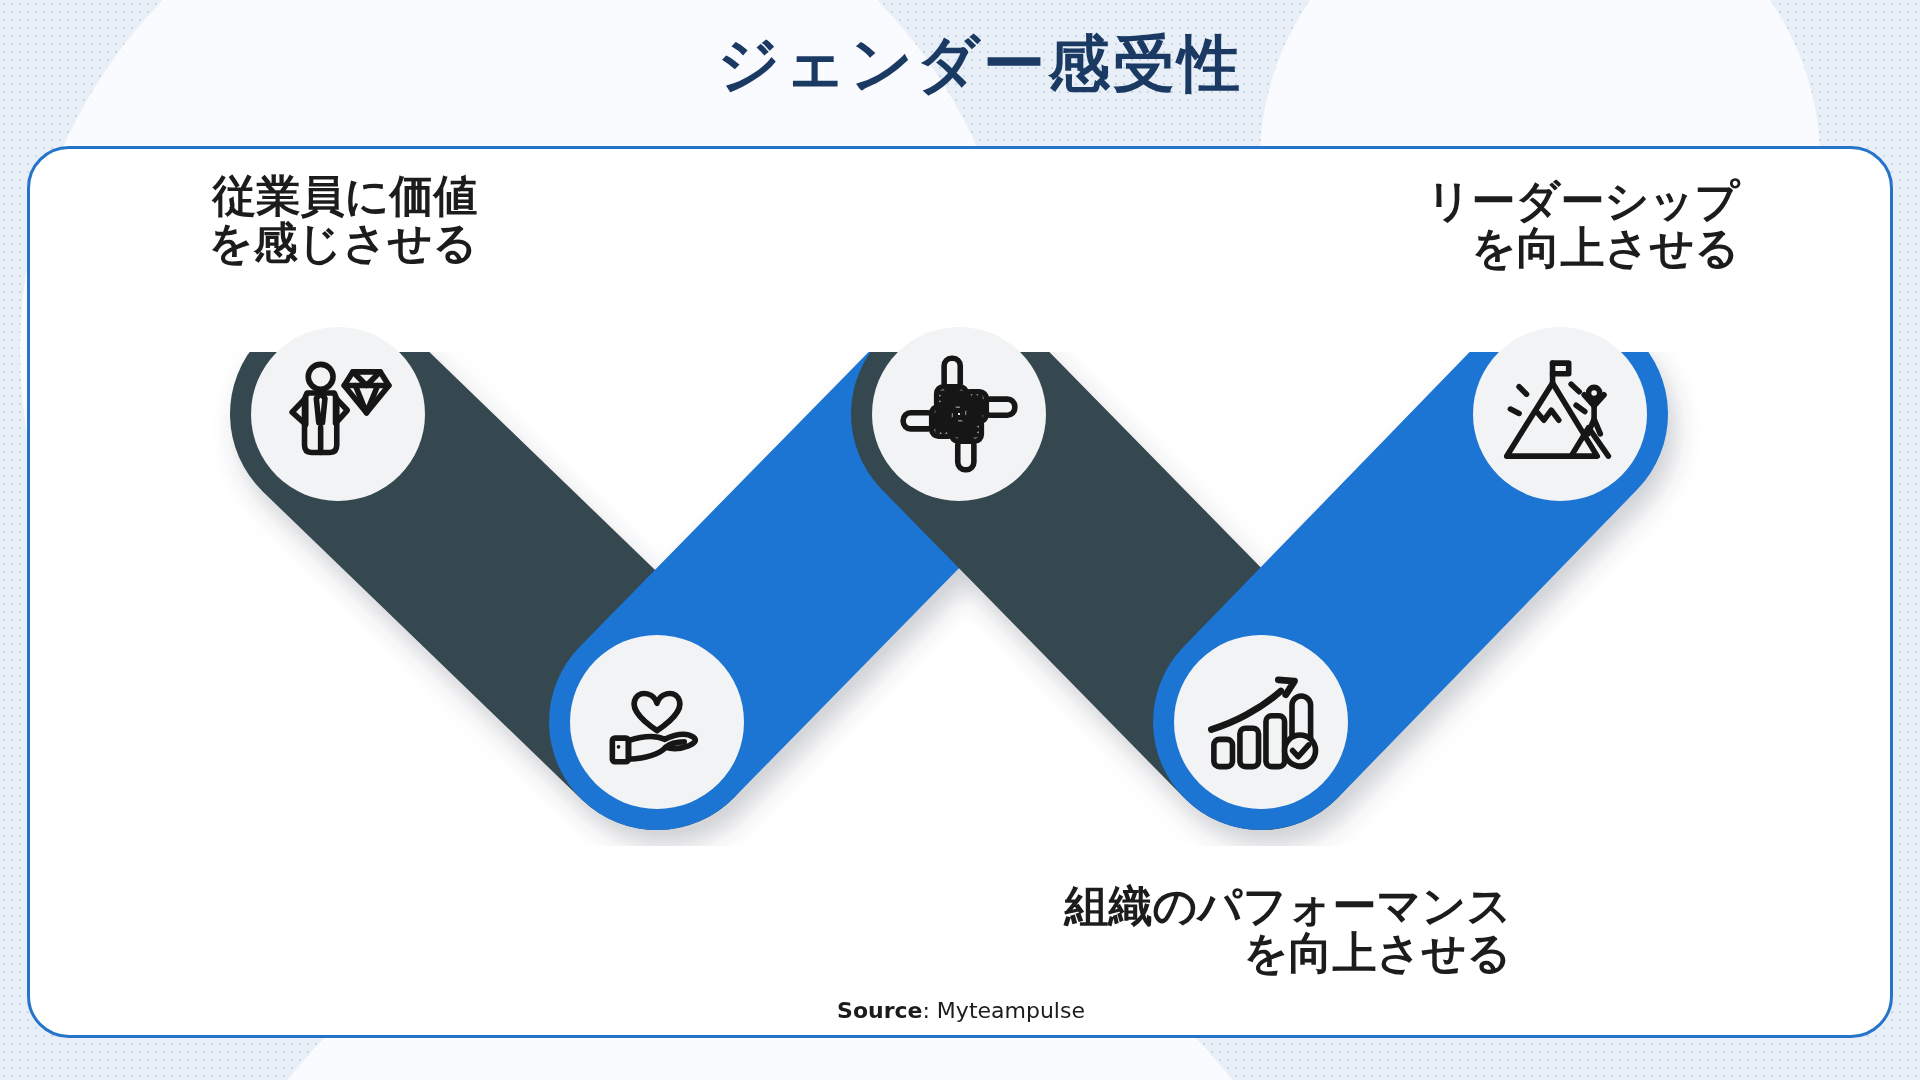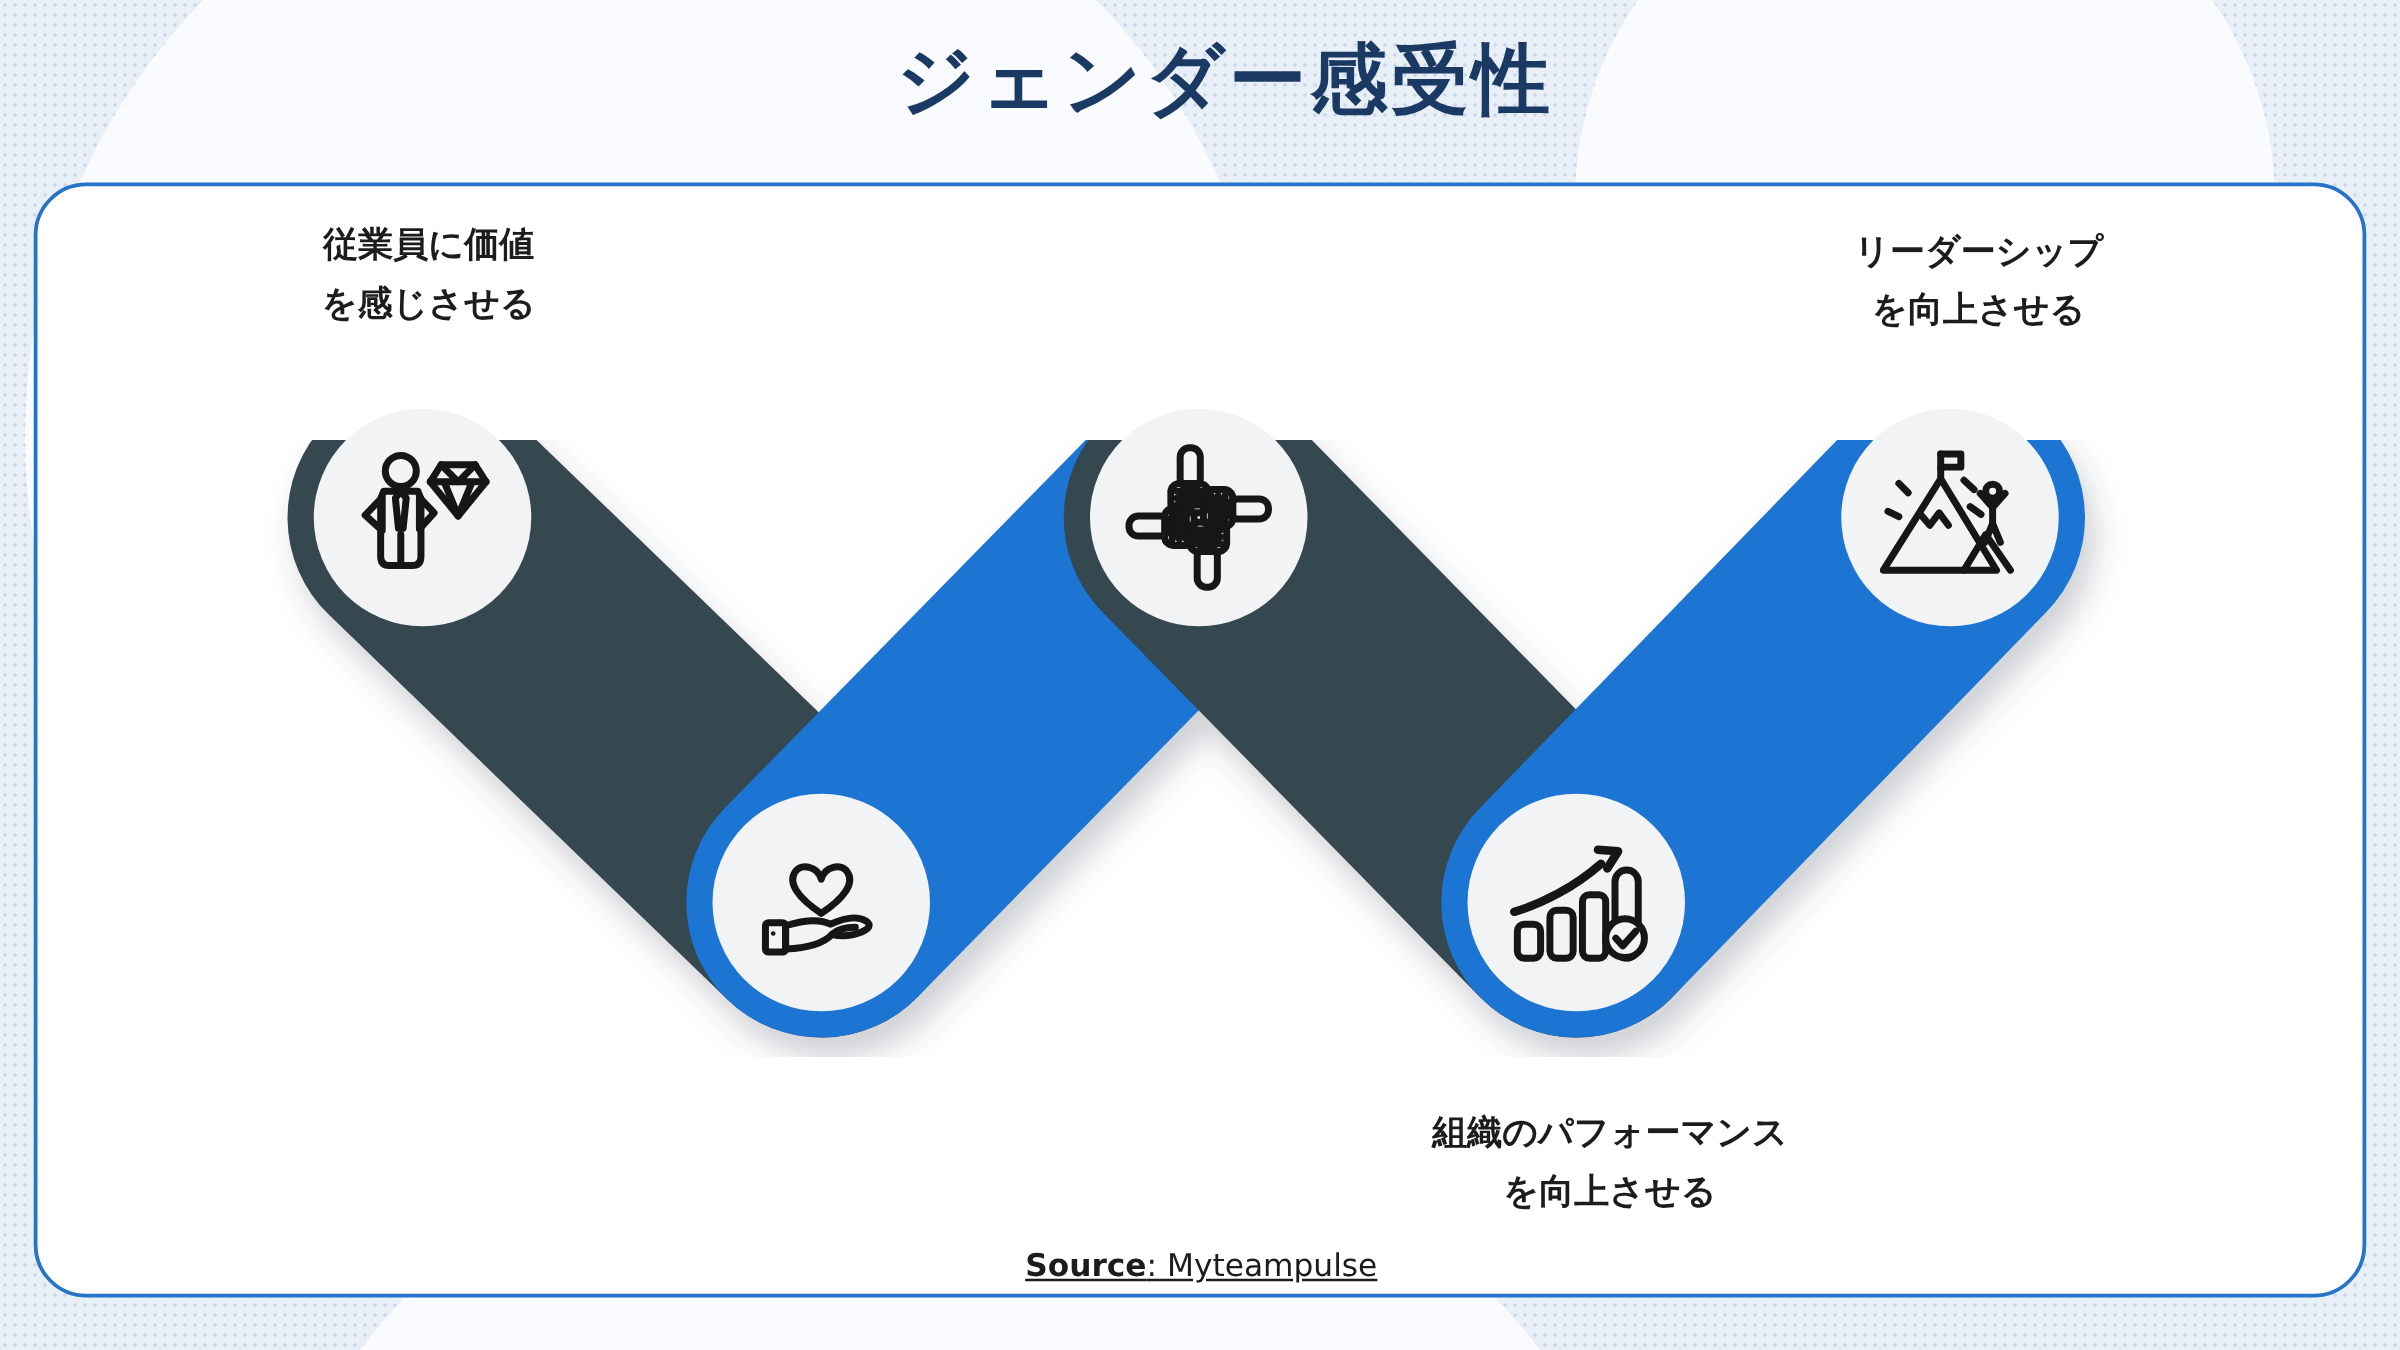--- a/index.html
+++ b/index.html
@@ -21,32 +21,32 @@
   }
   .title{
     position:absolute;left:0;top:22px;width:1920px;margin:0;
     text-align:center;font-size:62px;font-weight:800;letter-spacing:3px;
     color:#1B3A63;
     padding-left:20px;
   }
   .diagram{position:absolute;left:0;top:0;width:1920px;height:1080px;}
   .step-label{
     position:absolute;transform:translateX(-50%);
-    text-align:center;font-size:28px;line-height:47px;font-weight:600;
+    text-align:right;font-size:44px;line-height:47px;font-weight:600;
     color:#1c1c1c;white-space:nowrap;
   }
   .step-label span{display:block;}
   .lbl-1{left:343px;top:172px;}
   .lbl-3{left:956px;top:172px;}
   .lbl-5{left:1583px;top:177px;}
   .lbl-2{left:657px;top:882px;}
   .lbl-4{left:1288px;top:882px;}
   .source{
     position:absolute;left:961px;top:998px;transform:translateX(-50%);
-    font-size:25px;color:#1c1c1c;white-space:nowrap;text-decoration:underline;
+    font-size:22px;color:#1c1c1c;white-space:nowrap;
   }
   .source b{font-weight:700;}
   .icon{stroke:#161616;stroke-width:9;fill:none;stroke-linecap:round;stroke-linejoin:round;}
   .icon .fillDot{fill:#161616;stroke:none;}
 </style>
 </head>
 <body>
 
 <div class="stage">
 

